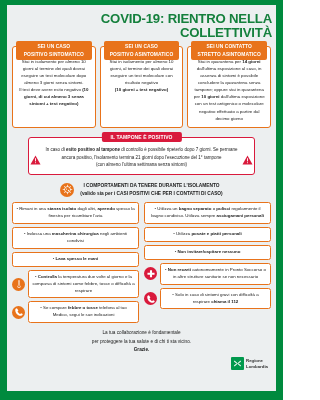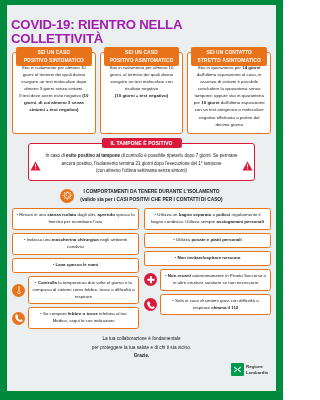--- a/index.html
+++ b/index.html
@@ -12,26 +12,26 @@
     position: relative;
     width: 283px; height: 400px;
     background: #eceff0;
     border-left: 7px solid #008a3e;
     border-right: 7px solid #008a3e;
     border-top: 5px solid #008a3e;
     border-bottom: 9px solid #008a3e;
     overflow: hidden;
   }
   .title {
-    text-align: left;
+    text-align: right;
     font-size: 13.2px;
     font-weight: bold;
     letter-spacing: -0.2px;
-    color: #a21caf;
-    padding: 13px 4px 6px 4px;
+    color: #15803d;
+    padding: 7px 4px 6px 4px;
     line-height: 1.05;
   }
   
   .cols {
     display: flex;
     gap: 4px;
     padding: 0 5px;
     align-items: stretch;
   }
   .col {

